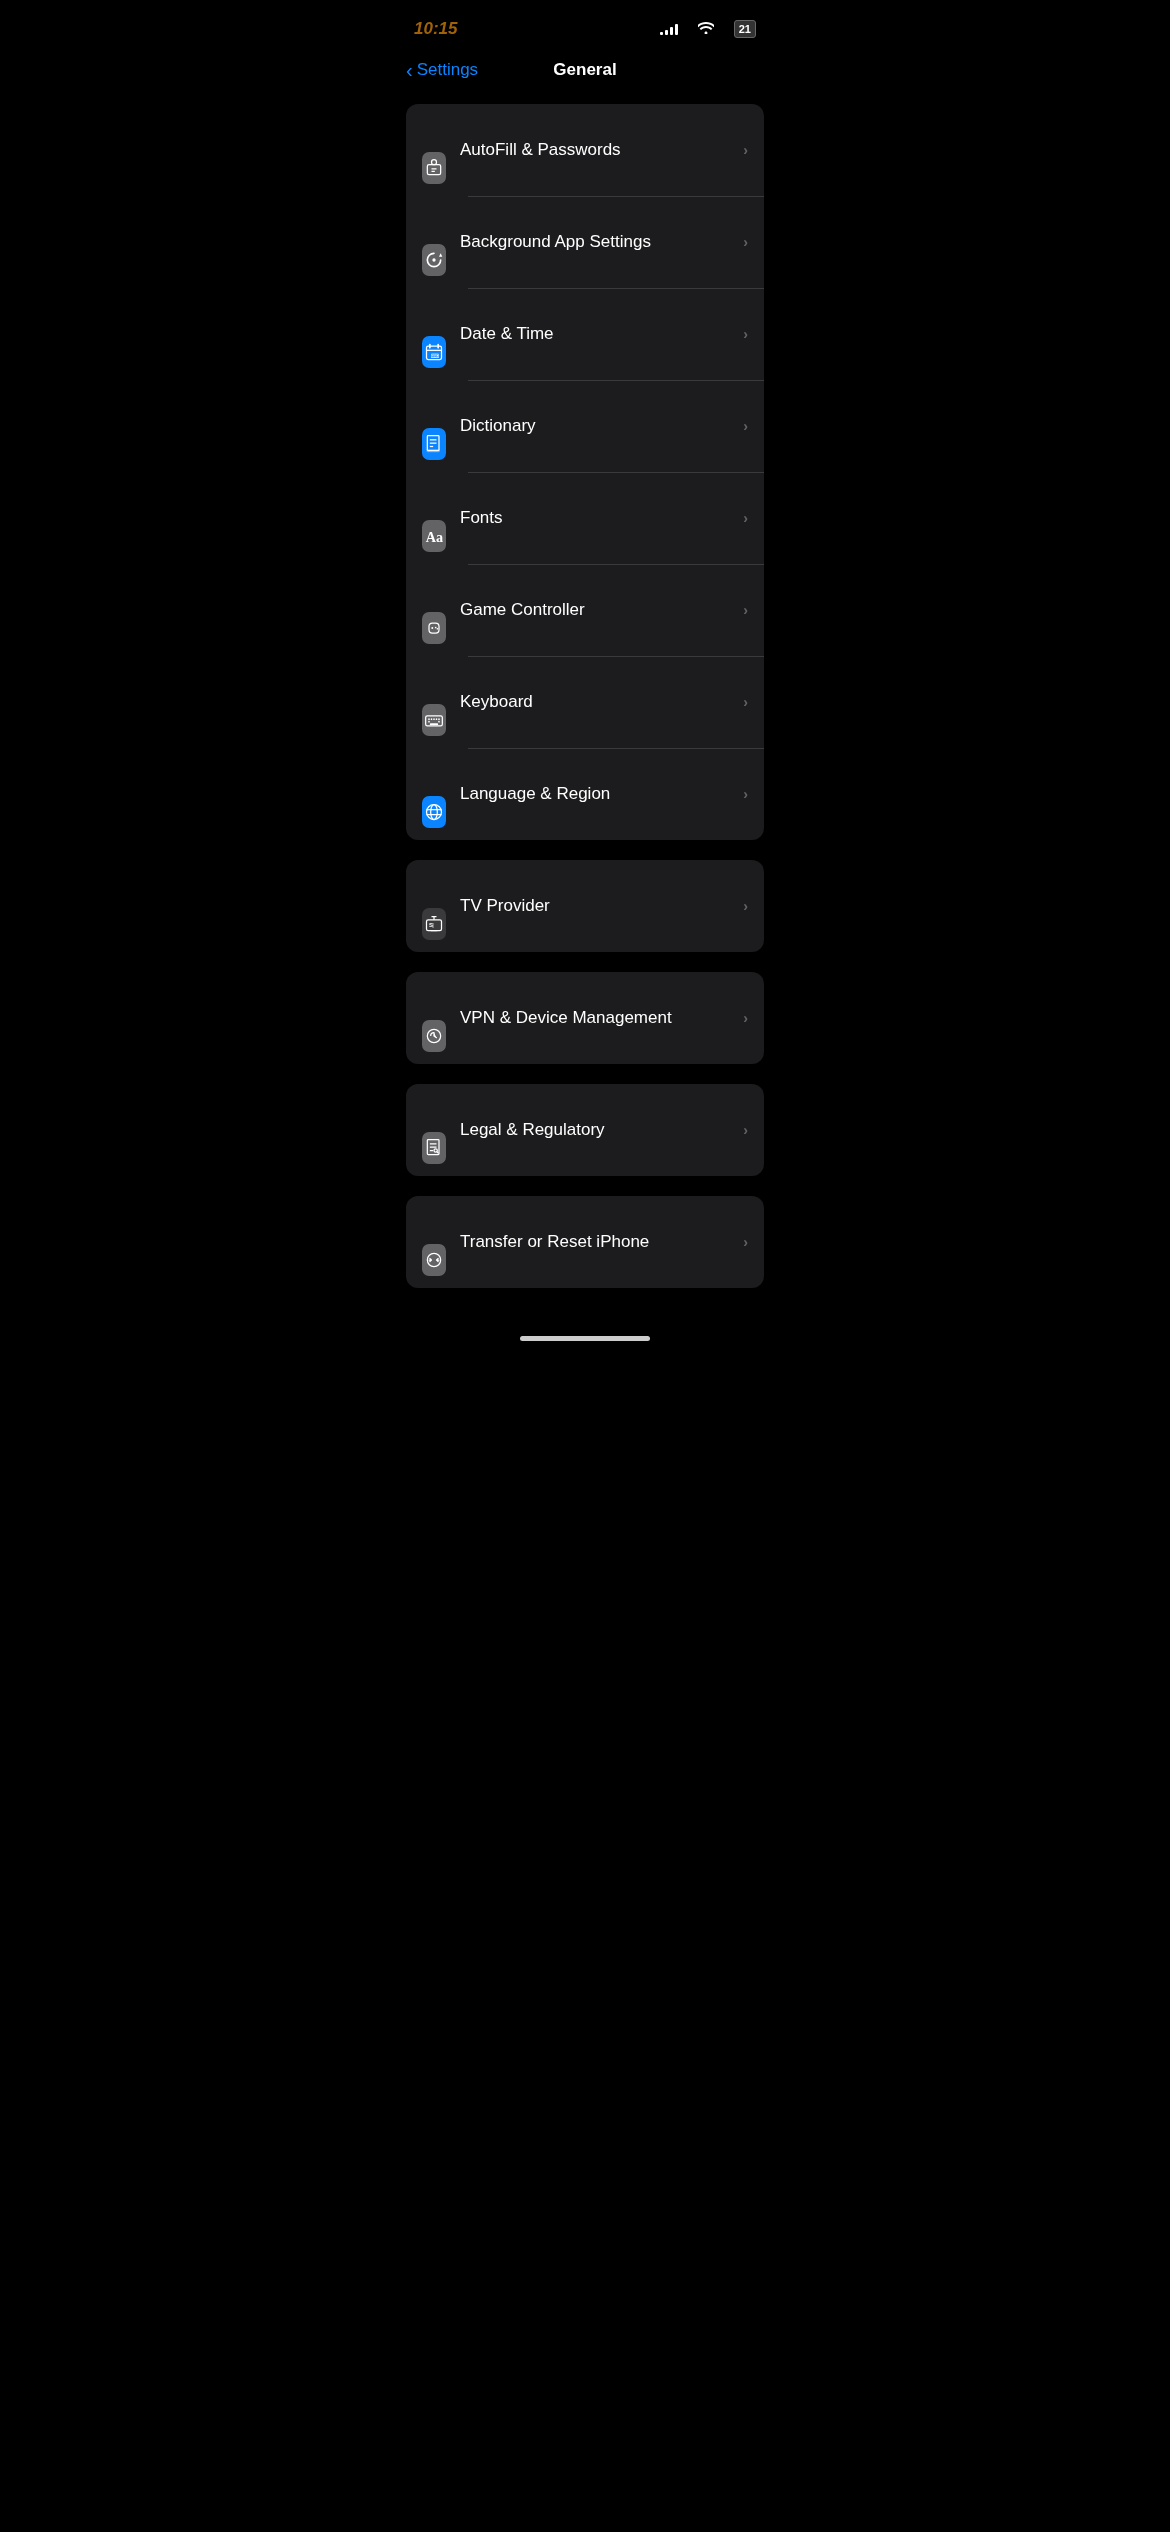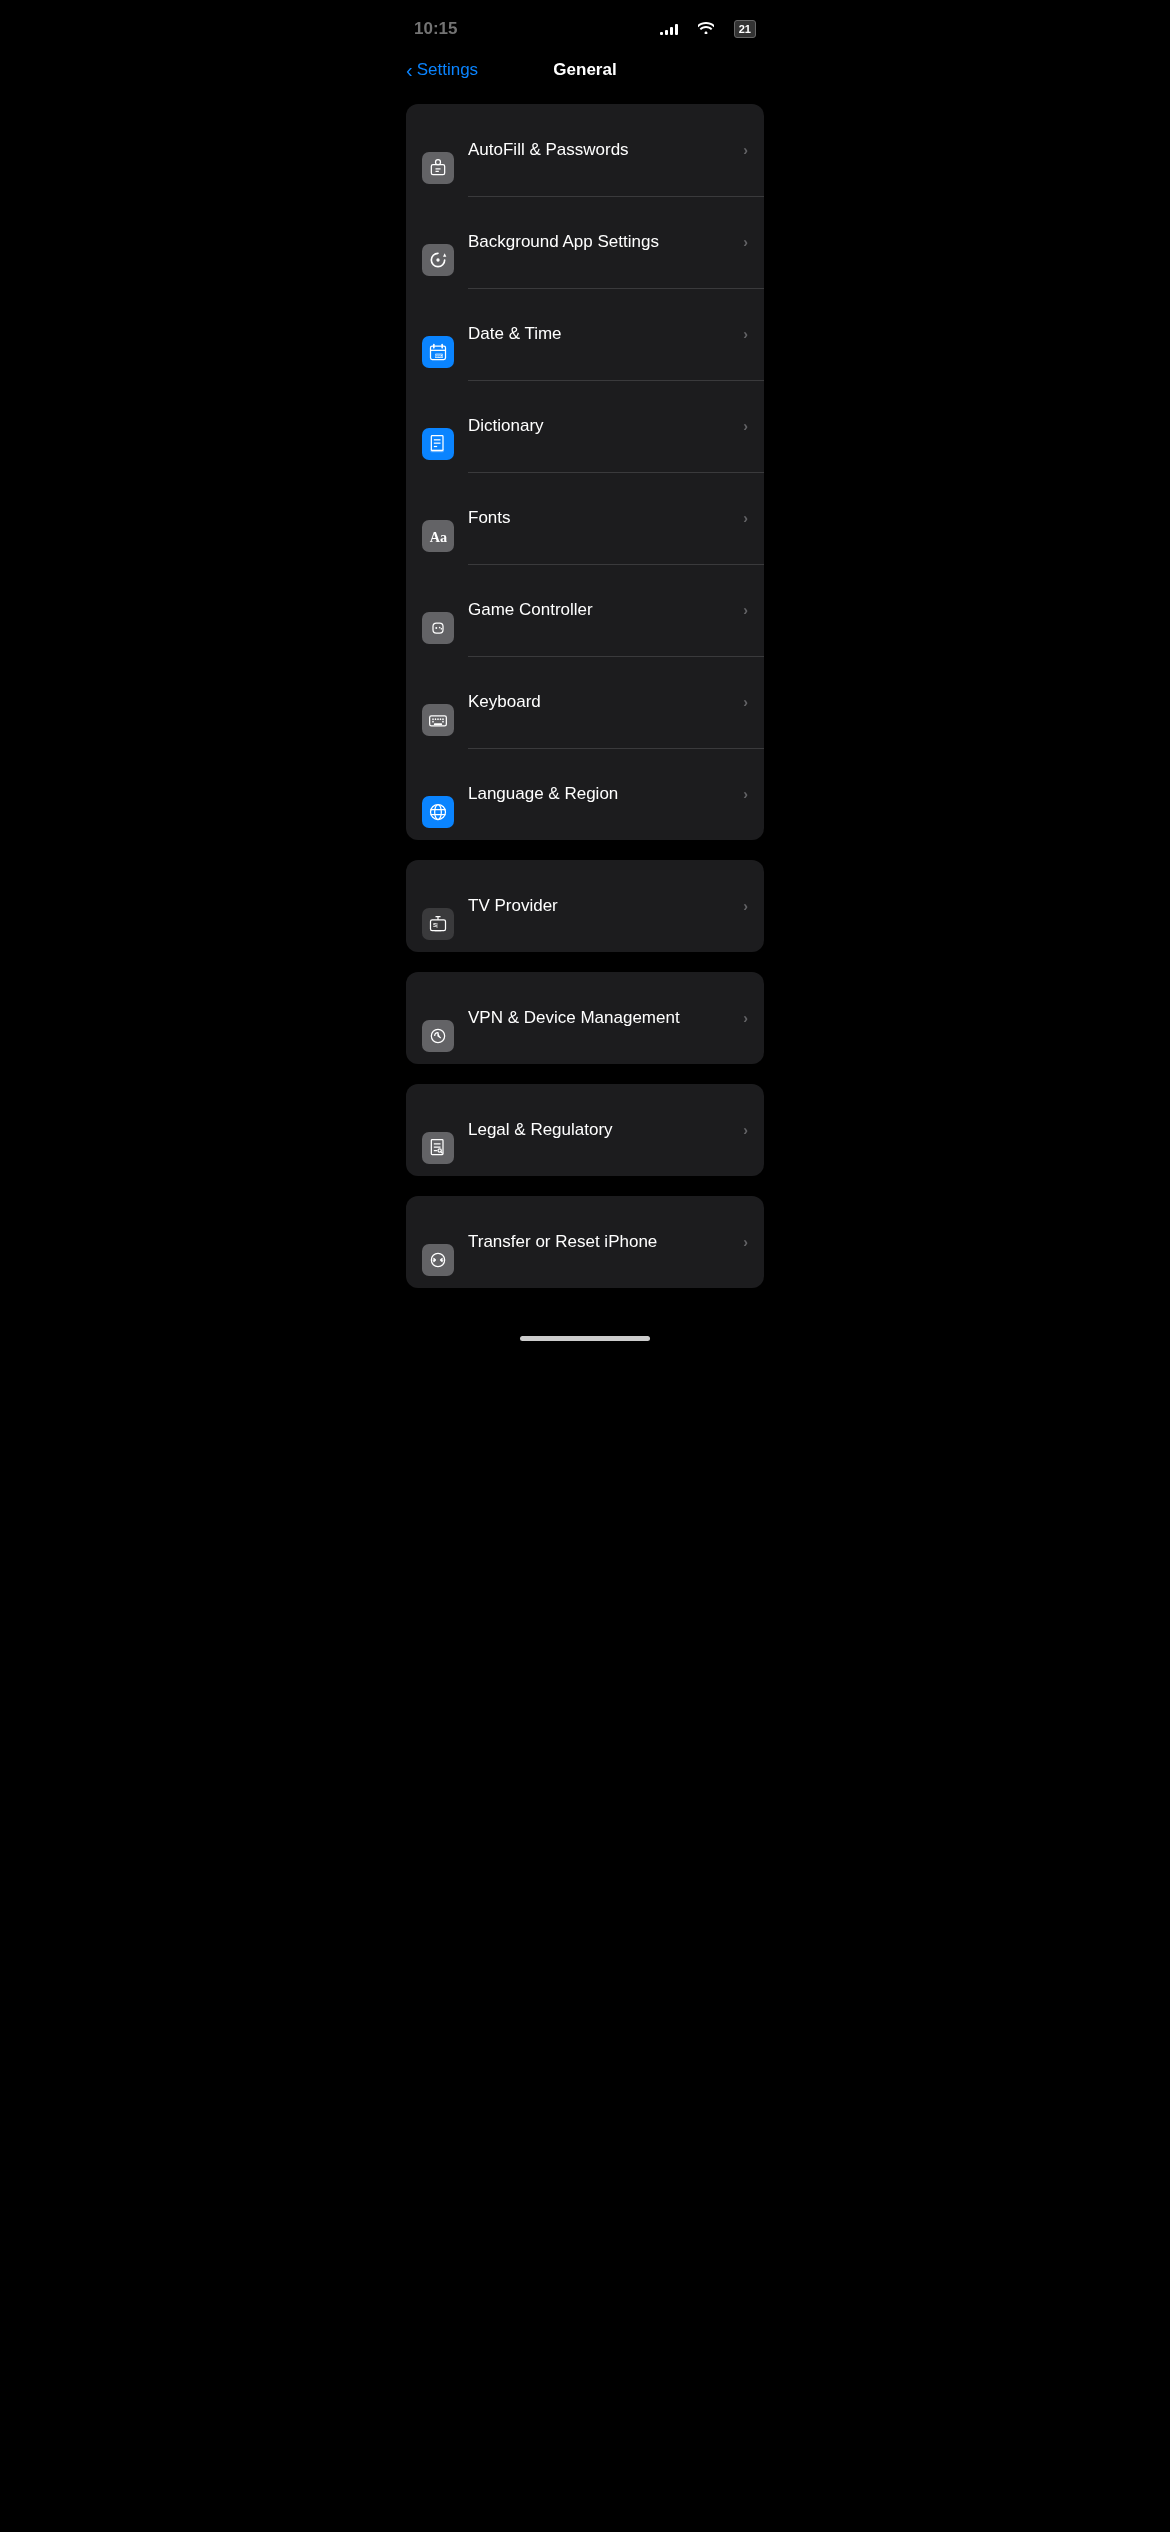--- a/index.html
+++ b/index.html
@@ -25,21 +25,22 @@
       display: flex;
       justify-content: space-between;
       align-items: center;
       padding: 14px 24px 8px 24px;
       height: 52px;
     }
 
     .status-time {
       font-size: 17px;
       font-weight: 600;
-      color: #737373;
+      color: #a16207;
+      font-style: italic;
     }
 
     .status-icons {
       display: flex;
       align-items: center;
       gap: 20px;
     }
 
     .signal-bars {
       display: flex;
@@ -130,21 +131,21 @@
       content: '';
       position: absolute;
       bottom: 0;
       left: 62px;
       right: 0;
       height: 0.5px;
       background: #3a3a3c;
     }
 
     .settings-icon {
-      width: 32px;
+      width: 24px;
       height: 32px;
       border-radius: 7px;
       display: flex;
       align-items: center;
       justify-content: center;
       margin-right: 14px;
       flex-shrink: 0;
       font-size: 16px;
       margin-top: 36px;
     }

